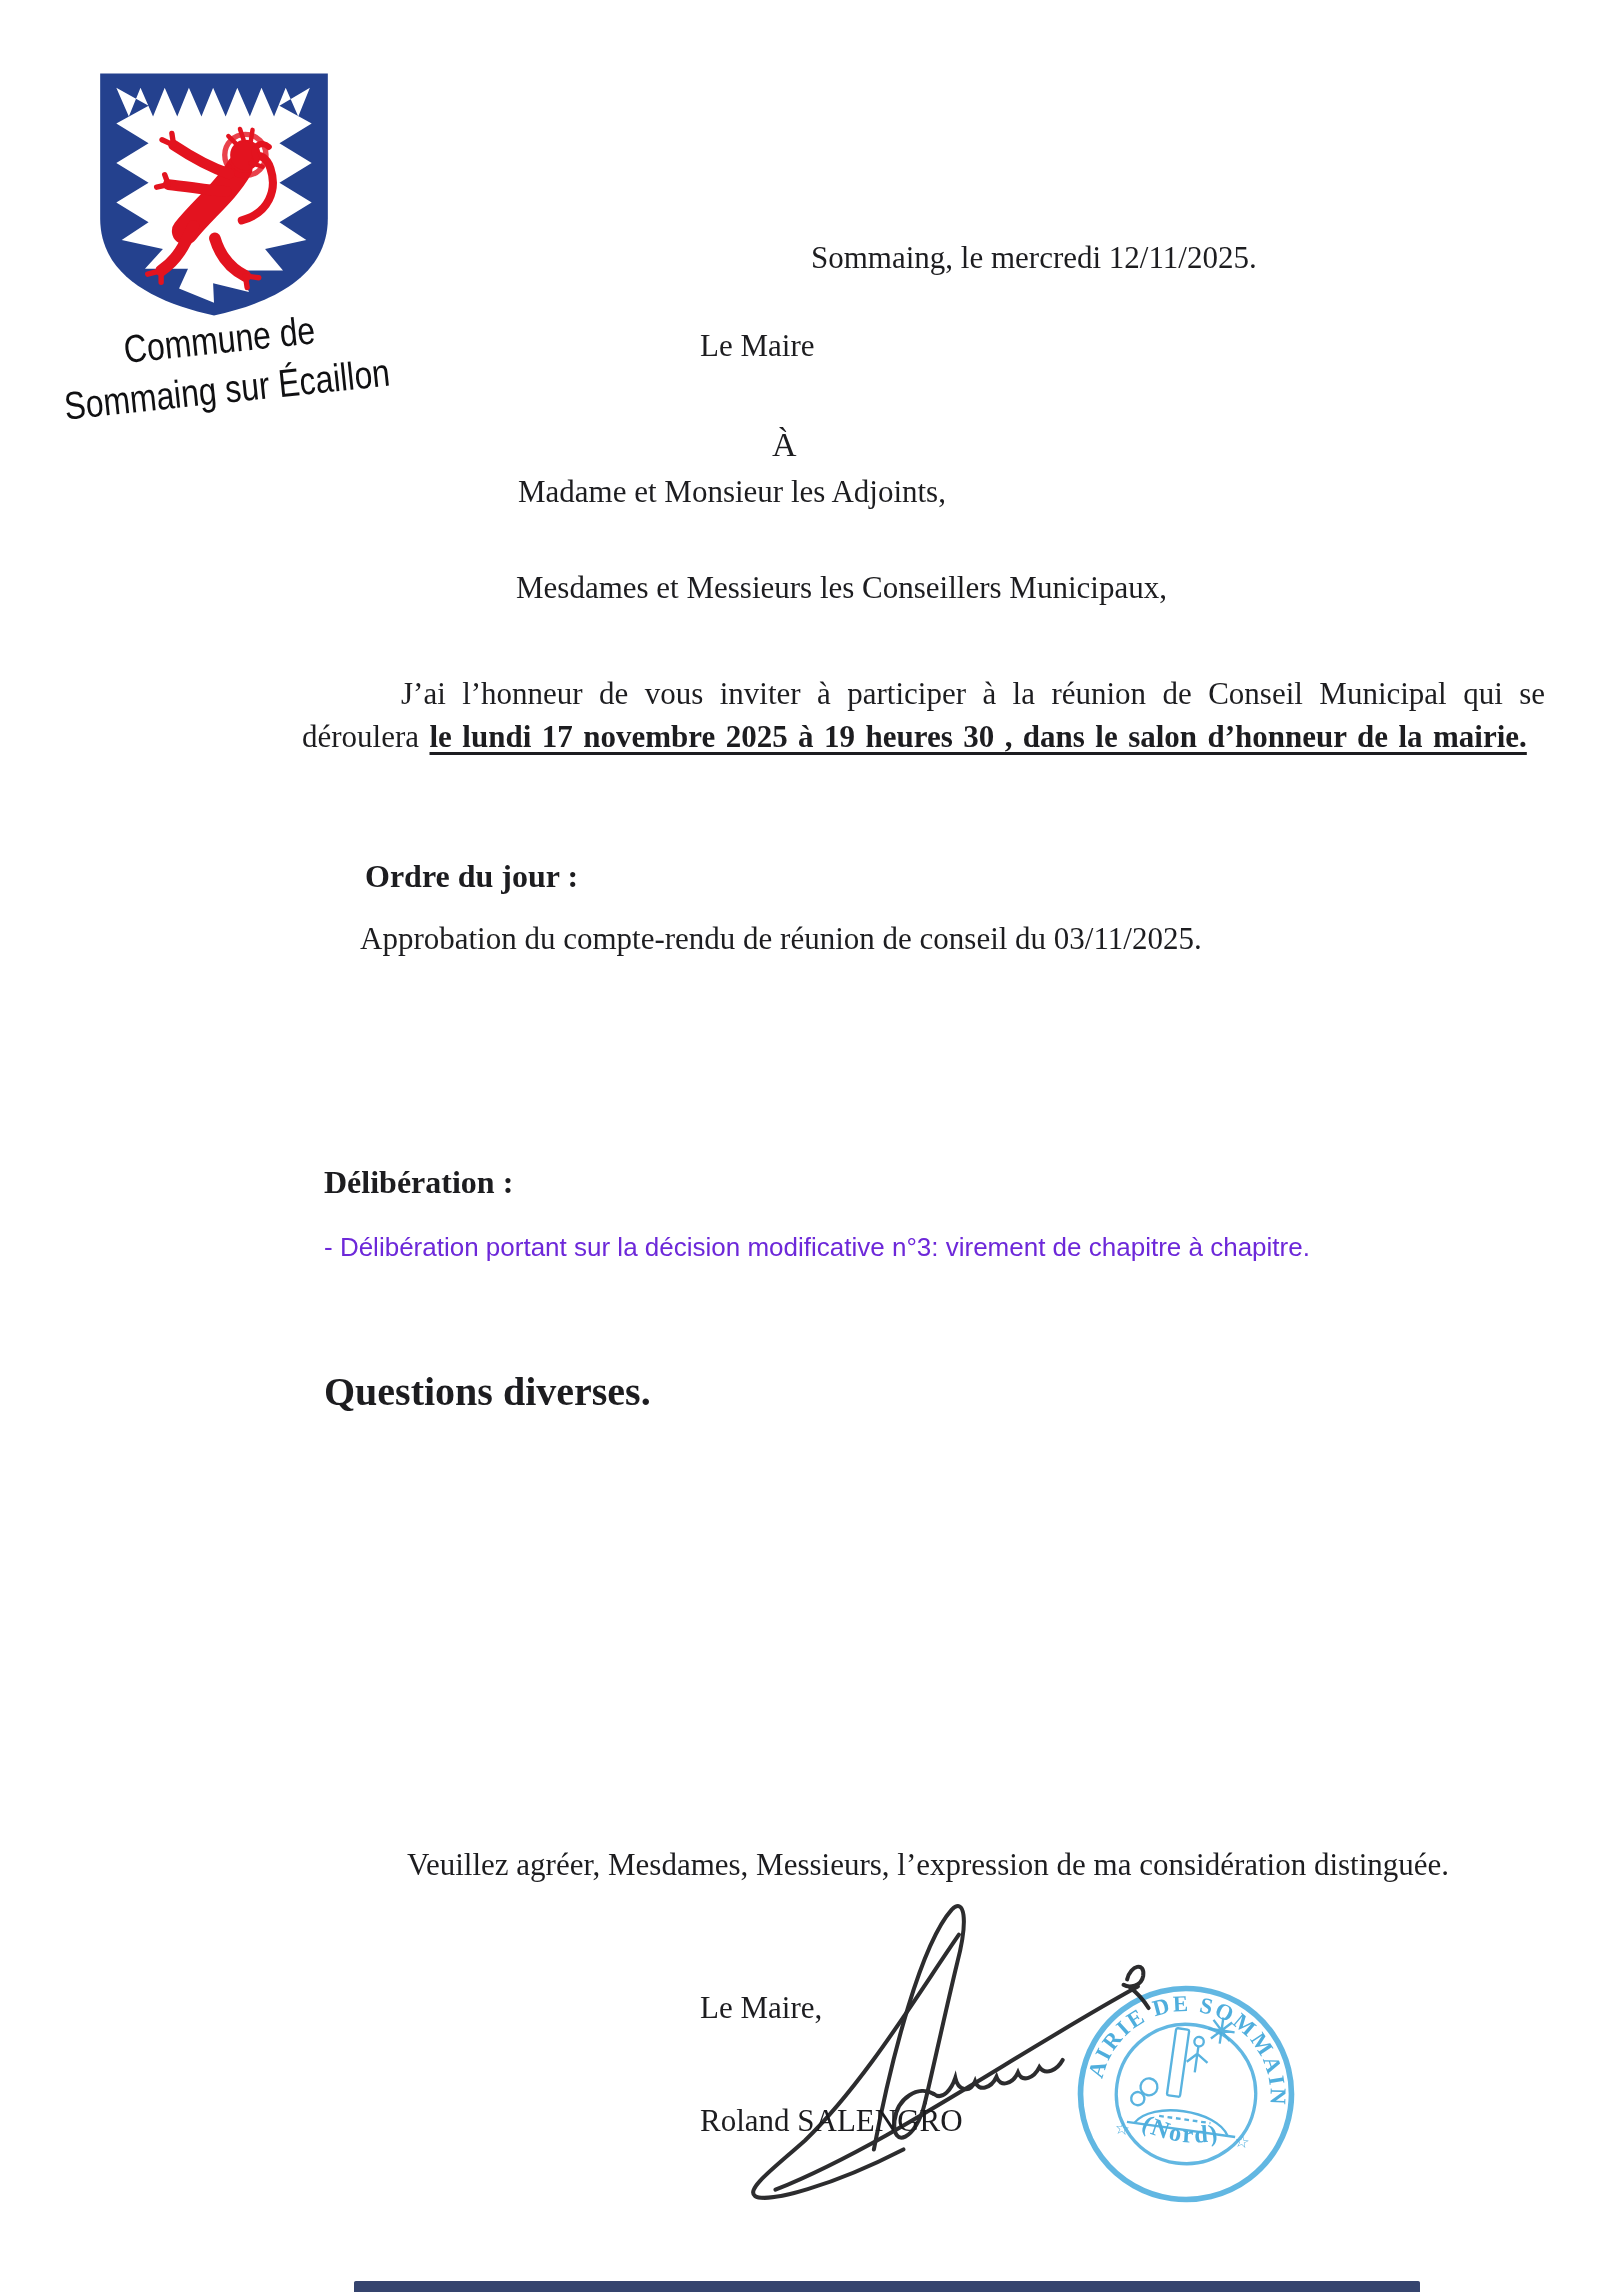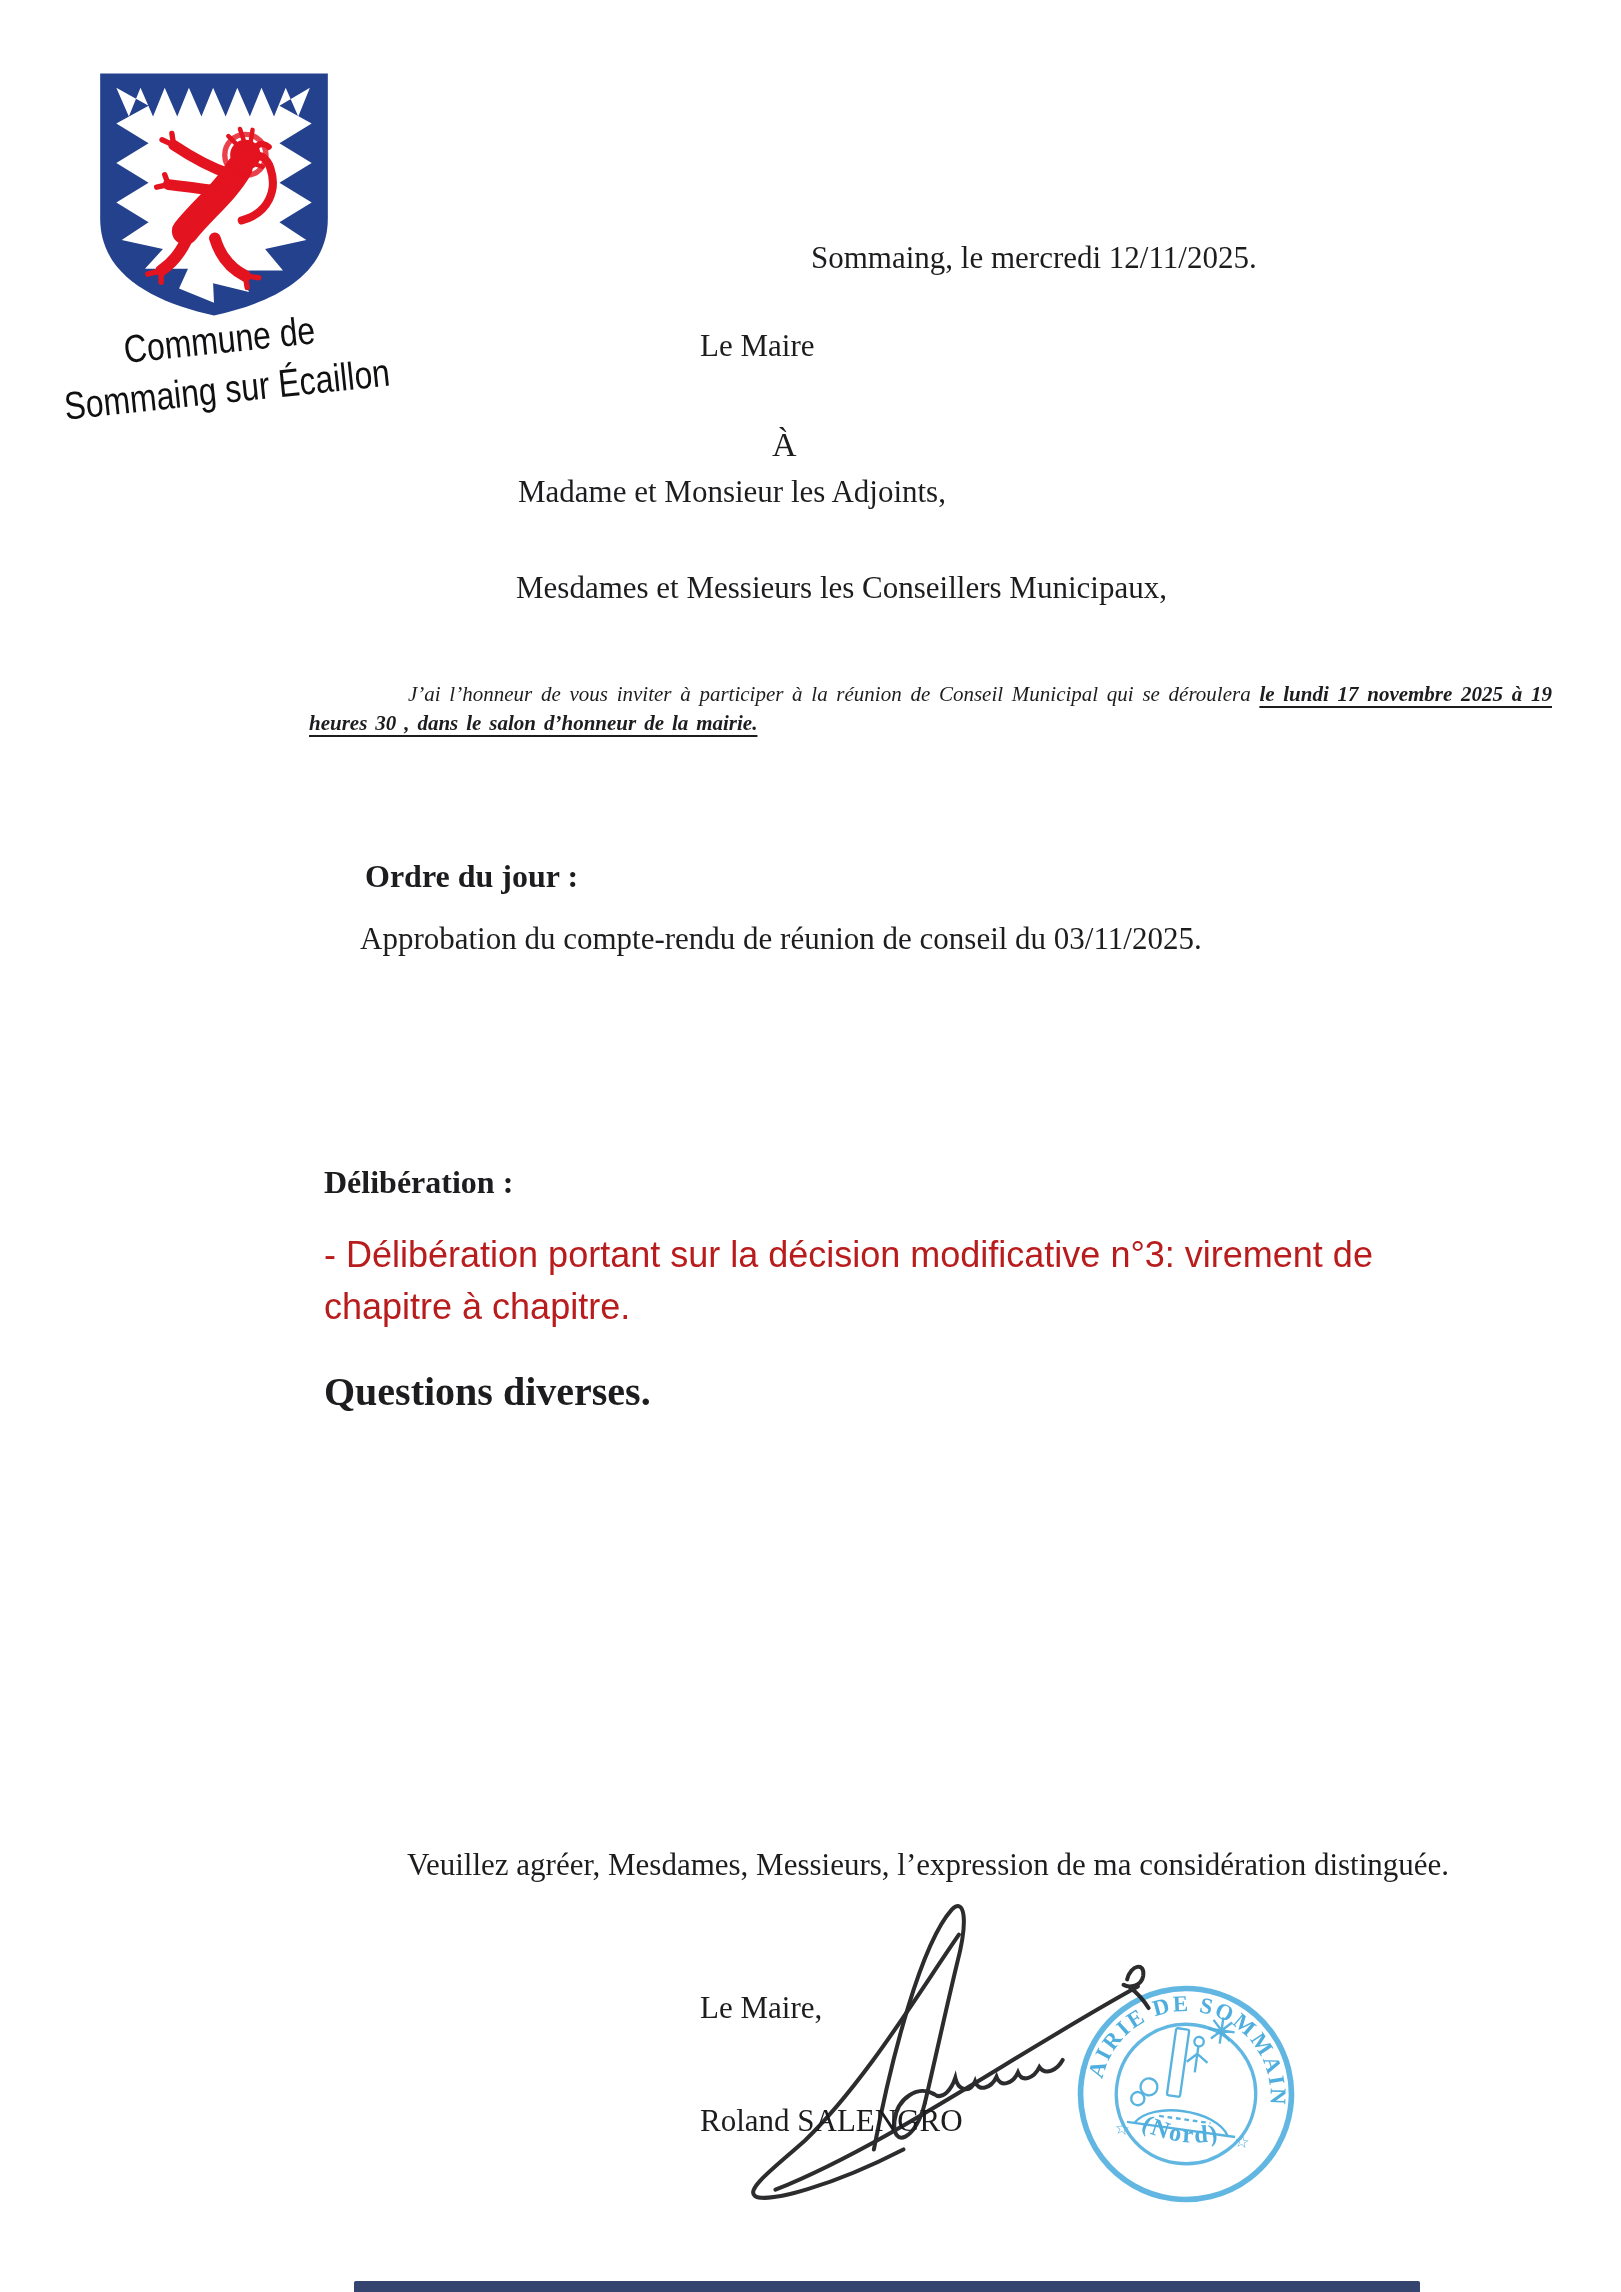--- a/index.html
+++ b/index.html
@@ -9,28 +9,28 @@
     margin:0 auto;
     background:#ffffff;
     overflow:hidden;
     font-family:"Liberation Serif", serif;
     color:#1d1d20;
   }
   .line{position:absolute;white-space:nowrap;font-size:31px;}
   .b{font-weight:bold;}
   .intro{
     position:absolute;left:302px;top:673px;width:1243px;
-    font-size:21px;line-height:1.38;text-align:justify;
-    text-indent:99px;margin:7px;word-spacing:2.7px;font-style:italic;
+    font-size:31px;line-height:1.38;text-align:justify;
+    text-indent:99px;margin:0;word-spacing:2.7px;
   }
   .intro .hl{font-weight:bold;text-decoration:underline;text-underline-offset:4.5px;}
   .bullet{
     position:absolute;left:324px;top:1229px;width:1178px;
     font-family:"Liberation Sans", sans-serif;
-    font-size:36px;line-height:1.45;color:#b91c1c;margin:0;
+    font-size:26px;line-height:1.45;color:#6d28d9;margin:0;
   }
   .letterhead-text{
     position:absolute;left:25px;top:315px;width:394px;
     transform:rotate(-6deg);
     font-family:"Liberation Sans", sans-serif;
     color:#101012;text-align:center;line-height:1.28;
   }
   .letterhead-text .l1,.letterhead-text .l2{
     display:inline-block;transform:scaleX(0.82);
     font-size:39px;white-space:nowrap;

